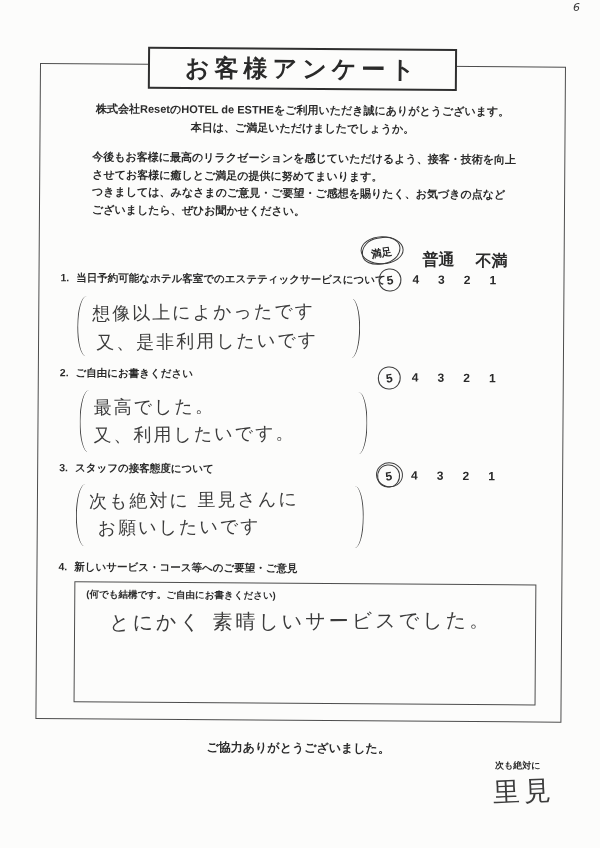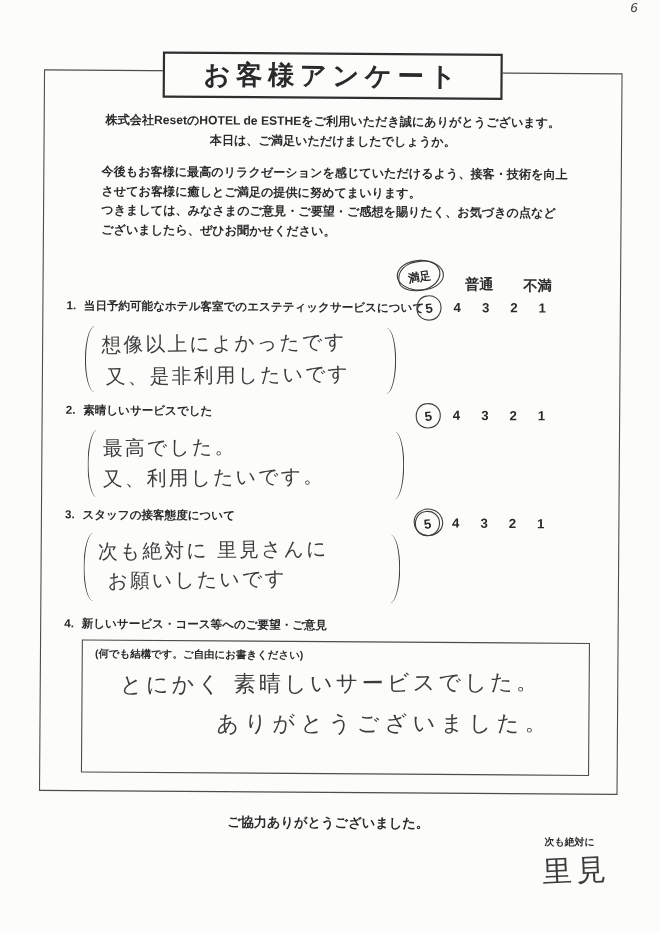--- a/index.html
+++ b/index.html
@@ -31,21 +31,21 @@
     font-size:24px; font-weight:bold; letter-spacing:5px; color:#2a2a2a;
   }
   .greeting { position:absolute; left:40px; width:526px; text-align:center;
     font-size:11px; font-weight:600; color:#2b2b2b; }
   .g1 { top:101px; }
   .g2 { top:119px; }
   .body-par { position:absolute; left:93px; top:148px; width:430px;
     font-size:11px; font-weight:600; line-height:17.5px; color:#2b2b2b; }
   .body-par div { white-space:nowrap; }
 
-  .rating-head { position:absolute; font-size:13px; font-weight:600; color:#2b2b2b; }
+  .rating-head { position:absolute; font-size:16px; font-weight:600; color:#2b2b2b; }
   .rh-futsu { left:424px; top:247px; }
   .rh-fuman { left:477px; top:248px; }
   .satisfied-wrap {
     position:absolute; left:363px; top:235px; padding:4px 8px 3px 8px;
     border:1.4px solid #3c3c3c; border-radius:50% 45% 55% 50% / 60% 50% 60% 45%;
     transform:rotate(-9deg);
   }
   .satisfied-wrap::after {
     content:""; position:absolute; inset:-2px -4px -1px -2px;
     border:1.1px solid #3c3c3c; border-radius:50%;
@@ -142,21 +142,21 @@
       <span class="num">3</span>
       <span class="num">2</span>
       <span class="num">1</span>
     </div>
     <div class="paren paren-l" style="left:79px; top:296px; height:60px;"></div>
     <div class="answer-line hw" style="left:94px; top:299px;">想像以上によかったです</div>
     <div class="answer-line hw" style="left:98px; top:328px;">又、是非利用したいです</div>
     <div class="paren paren-r" style="left:344px; top:296px; height:60px;"></div>
 
     <div class="q-line q2">
-      <span class="q-num">2.</span><span>素晴しいサービスでした</span>
+      <span class="q-num">2.</span><span>ご自由にお書きください</span>
     </div>
     <div class="scale-row s2">
       <span class="num circled">5</span>
       <span class="num">4</span>
       <span class="num">3</span>
       <span class="num">2</span>
       <span class="num">1</span>
     </div>
     <div class="paren paren-l" style="left:82px; top:390px; height:62px;"></div>
     <div class="answer-line hw" style="left:96px; top:394px;">最高でした。</div>
@@ -178,21 +178,20 @@
     <div class="answer-line hw" style="left:101px; top:514px;">お願いしたいです</div>
     <div class="paren paren-r" style="left:349px; top:484px; height:62px;"></div>
 
     <div class="q-line q4">
       <span class="q-num">4.</span><span>新しいサービス・コース等へのご要望・ご意見</span>
     </div>
 
     <div class="comment-box">
       <div class="comment-hint">(何でも結構です。ご自由にお書きください)</div>
       <div class="comment-line1 hw">とにかく 素晴しいサービスでした。</div>
-      <div class="comment-line2 hw">ありがとうございました。</div>
     </div>
 
     <div class="footer-thanks">ご協力ありがとうございました。</div>
     <div class="staff-label">次も絶対に</div>
     <div class="signature hw">里見</div>
 
   </div>
 </div>
 
 </body></html>

